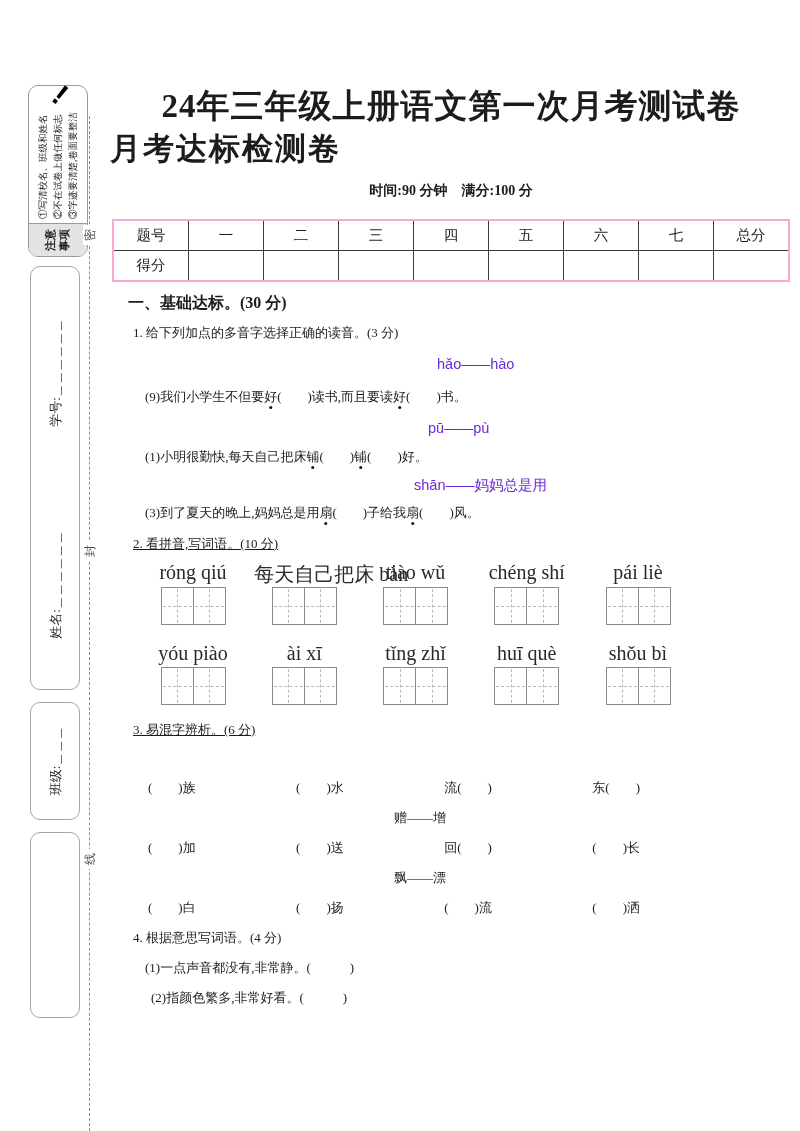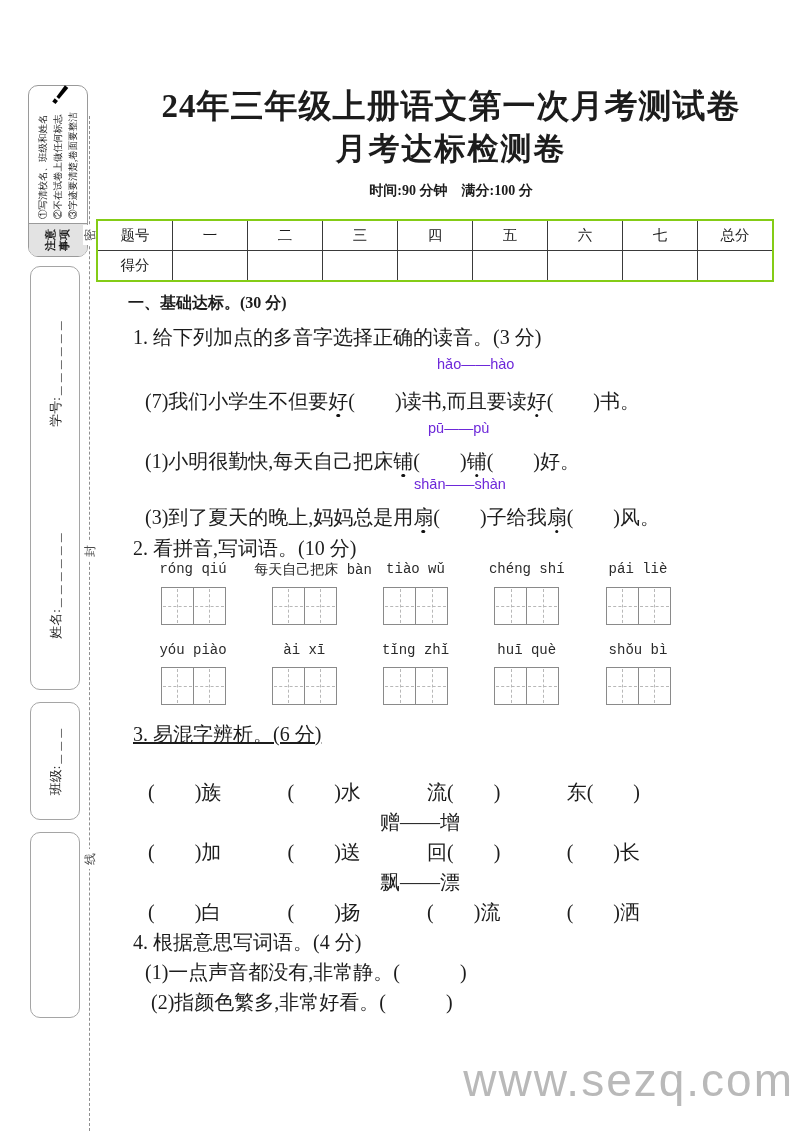--- a/index.html
+++ b/index.html
@@ -34,42 +34,42 @@
   .idbox3{left:30px;top:832px;width:50px;height:186px;}
 
   
   .sealline{left:89px;top:116px;height:1015px;width:0;border-left:1.5px dashed #8f8f8f;}
   .sealchar{left:80px;width:20px;text-align:center;transform:rotate(-90deg);
     font-size:12px;color:#4a4a4a;background:#fff;line-height:1;padding:1px 0;}
 
   
   .title1{left:110px;top:84px;width:682px;text-align:center;font-size:33px;font-weight:900;
     letter-spacing:1px;}
-  .title2{left:110px;top:128px;width:682px;text-align:center;font-size:31px;font-weight:900;
+  .title2{left:110px;top:128px;width:682px;font-size:31px;font-weight:900;
     letter-spacing:2px;}
   .meta{left:110px;top:182px;width:682px;text-align:center;font-size:14px;font-weight:bold;}
 
   
-  .score{left:96px;top:219px;border-collapse:collapse;border:2px solid #84cc16;
+  .score{left:112px;top:219px;border-collapse:collapse;border:2px solid #f9a8d4;
     table-layout:fixed;}
   .score td{border:1px solid #3a3a3a;width:74px;height:29px;text-align:center;
     font-size:14.5px;padding:0;}
 
   
-  .line{position:absolute;font-size:20px;white-space:nowrap;}
+  .line{position:absolute;font-size:13px;white-space:nowrap;}
   .bold{font-weight:bold;font-size:16px;margin-left:16px;}
   .py{font-family:"Liberation Sans","DejaVu Sans",sans-serif;font-size:14.5px;color:#6d28d9;}
   .em{position:relative;}
   .em::after{content:"";position:absolute;left:50%;transform:translateX(-50%);
     bottom:-5px;width:3.5px;height:3.5px;border-radius:50%;background:#111;}
 
   
   .pyrow{left:143px;width:545px;display:flex;justify-content:space-between;}
-  .pyrow span{width:100px;text-align:center;font-family:Liberation Mono, monospace;
-    font-size:14px;color:#2a2a2a;white-space:nowrap;}
+  .pyrow span{width:100px;text-align:center;font-family:Liberation Serif, serif;
+    font-size:20px;color:#2a2a2a;white-space:nowrap;}
   .gridrow{left:143px;width:545px;display:flex;justify-content:space-between;}
   .ggroup{width:100px;display:flex;justify-content:center;}
   .gcell{width:33px;height:38px;border:1px solid #8a8a8a;box-sizing:border-box;
     position:relative;background:#fff;}
   .gcell + .gcell{margin-left:-1px;}
   .gcell::before{content:"";position:absolute;left:50%;top:1px;bottom:1px;
     border-left:1px dashed #b8b8b8;}
   .gcell::after{content:"";position:absolute;top:50%;left:1px;right:1px;
     border-top:1px dashed #b8b8b8;}
 
@@ -148,29 +148,29 @@
       <td></td>
     </tr>
   </tbody>
     </table>
 
   <div class="abs line bold" style="left:112px;top:293px;">一、基础达标。(30 分)</div>
 
   <div class="abs line" style="left:133px;top:324px;">1. 给下列加点的多音字选择正确的读音。(3 分)</div>
 
   <div class="abs line py" style="left:437px;top:356px;">hǎo——hào</div>
-  <div class="abs line" style="left:145px;top:388px;"><span>(7)我们小学生不但要</span><span class="em">好</span><span>(　　)读书,而且要读</span><span class="em">好</span><span>(　　)书。</span></div>
+  <div class="abs line" style="left:145px;top:388px;"><span>(9)我们小学生不但要</span><span class="em">好</span><span>(　　)读书,而且要读</span><span class="em">好</span><span>(　　)书。</span></div>
 
   <div class="abs line py" style="left:428px;top:420px;">pū——pù</div>
   <div class="abs line" style="left:145px;top:448px;"><span>(1)小明很勤快,每天自己把床</span><span class="em">铺</span><span>(　　)</span><span class="em">铺</span><span>(　　)好。</span></div>
 
-  <div class="abs line py" style="left:414px;top:476px;">shān——shàn</div>
+  <div class="abs line py" style="left:414px;top:476px;">shān——妈妈总是用</div>
   <div class="abs line" style="left:145px;top:504px;"><span>(3)到了夏天的晚上,妈妈总是用</span><span class="em">扇</span><span>(　　)子给我</span><span class="em">扇</span><span>(　　)风。</span></div>
 
-  <div class="abs line" style="left:133px;top:535px;">2. 看拼音,写词语。(10 分)</div>
+  <div class="abs line" style="left:133px;top:535px;text-decoration:underline;">2. 看拼音,写词语。(10 分)</div>
 
   <div class="abs pyrow" style="top:561px;">
     <span>róng qiú</span>
     <span>每天自己把床 bàn</span>
     <span>tiào wǔ</span>
     <span>chéng shí</span>
     <span>pái liè</span>
   </div>
   <div class="abs gridrow" style="top:587px;">
     <div class="ggroup">
@@ -247,15 +247,14 @@
     <span>(　　)白</span>
     <span>(　　)扬</span>
     <span>(　　)流</span>
     <span>(　　)洒</span>
   </div>
 
   <div class="abs line" style="left:133px;top:929px;">4. 根据意思写词语。(4 分)</div>
   <div class="abs line" style="left:145px;top:959px;">(1)一点声音都没有,非常静。(　　　)</div>
   <div class="abs line" style="left:145px;top:989px;margin-left:6px;">(2)指颜色繁多,非常好看。(　　　)</div>
 
-  <div class="abs watermark nowrap">www.sezq.com</div>
 
 </div>
 
 </body></html>

